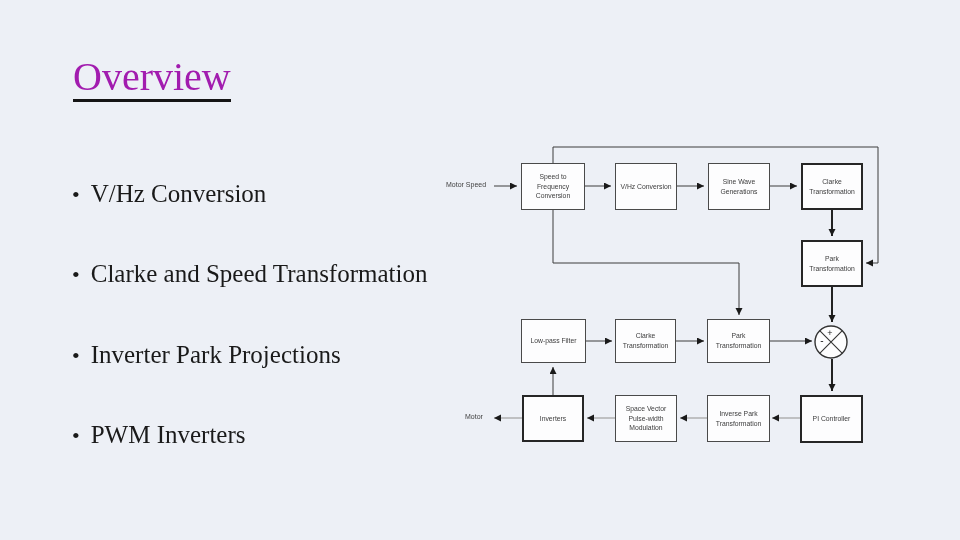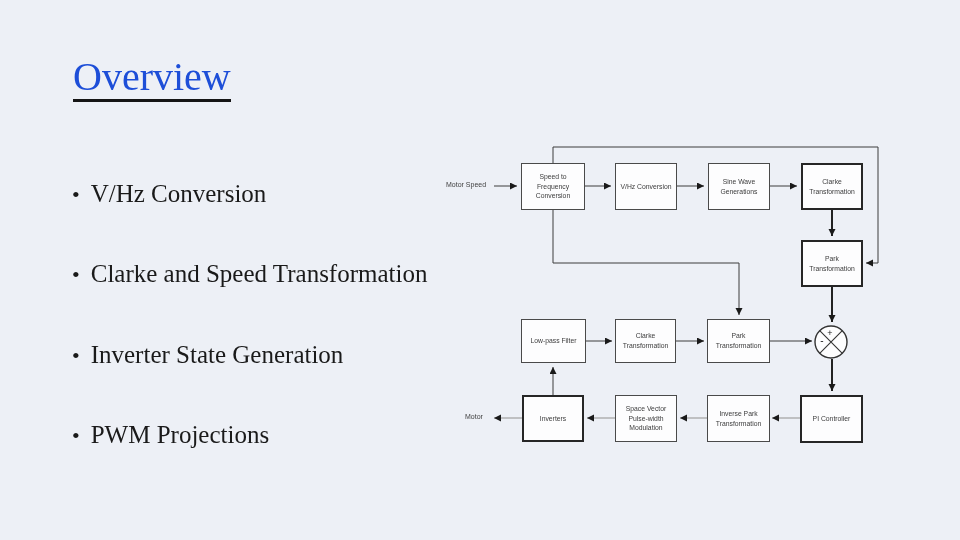--- a/index.html
+++ b/index.html
@@ -5,21 +5,21 @@
   html, body { margin: 0; padding: 0; width: 960px; height: 540px; overflow: hidden; }
   .slide {
     position: relative; width: 960px; height: 540px;
     background: #edf0f6;
     font-family: "Liberation Sans", sans-serif;
   }
   
   .title {
     position: absolute; left: 73px; top: 57px;
     font-family: "Liberation Serif", "DejaVu Serif", serif;
-    font-size: 40px; line-height: 1.0; color: #1d4ed8;
+    font-size: 40px; line-height: 1.0; color: #a21caf;
     border-bottom: 3px solid #151515; padding-bottom: 2px;
   }
   
   .bullet {
     position: absolute; left: 72px;
     font-family: "Liberation Serif", "DejaVu Serif", serif;
     font-size: 25px; color: #1a1a1a; display: flex; gap: 11px; white-space: nowrap;
   }
   .bullet .dot { font-size: 22px; line-height: 1.35; }
   .b1 { top: 180px; } .b2 { top: 260px; } .b3 { top: 341px; } .b4 { top: 421px; }
@@ -47,25 +47,25 @@
   <div class="bullet b1">
     <span class="dot">•</span>
     <span>V/Hz Conversion</span>
   </div>
   <div class="bullet b2">
     <span class="dot">•</span>
     <span>Clarke and Speed Transformation</span>
   </div>
   <div class="bullet b3">
     <span class="dot">•</span>
-    <span>Inverter State Generation</span>
+    <span>Inverter Park Projections</span>
   </div>
   <div class="bullet b4">
     <span class="dot">•</span>
-    <span>PWM Projections</span>
+    <span>PWM Inverters</span>
   </div>
 
   <svg class="connector-layer" width="960" height="540" viewBox="0 0 960 540">
     <defs>
       <marker id="ah" markerUnits="userSpaceOnUse" markerWidth="8" markerHeight="8" refX="7" refY="3.5" orient="auto">
         <path d="M0,0 L7,3.5 L0,7 Z" fill="#1a1a1a"></path>
       </marker>
     </defs>
     <g stroke="#3d3d3d" stroke-width="1" fill="none">
       <path d="M494 186 L517 186" marker-end="url(#ah)"></path>

